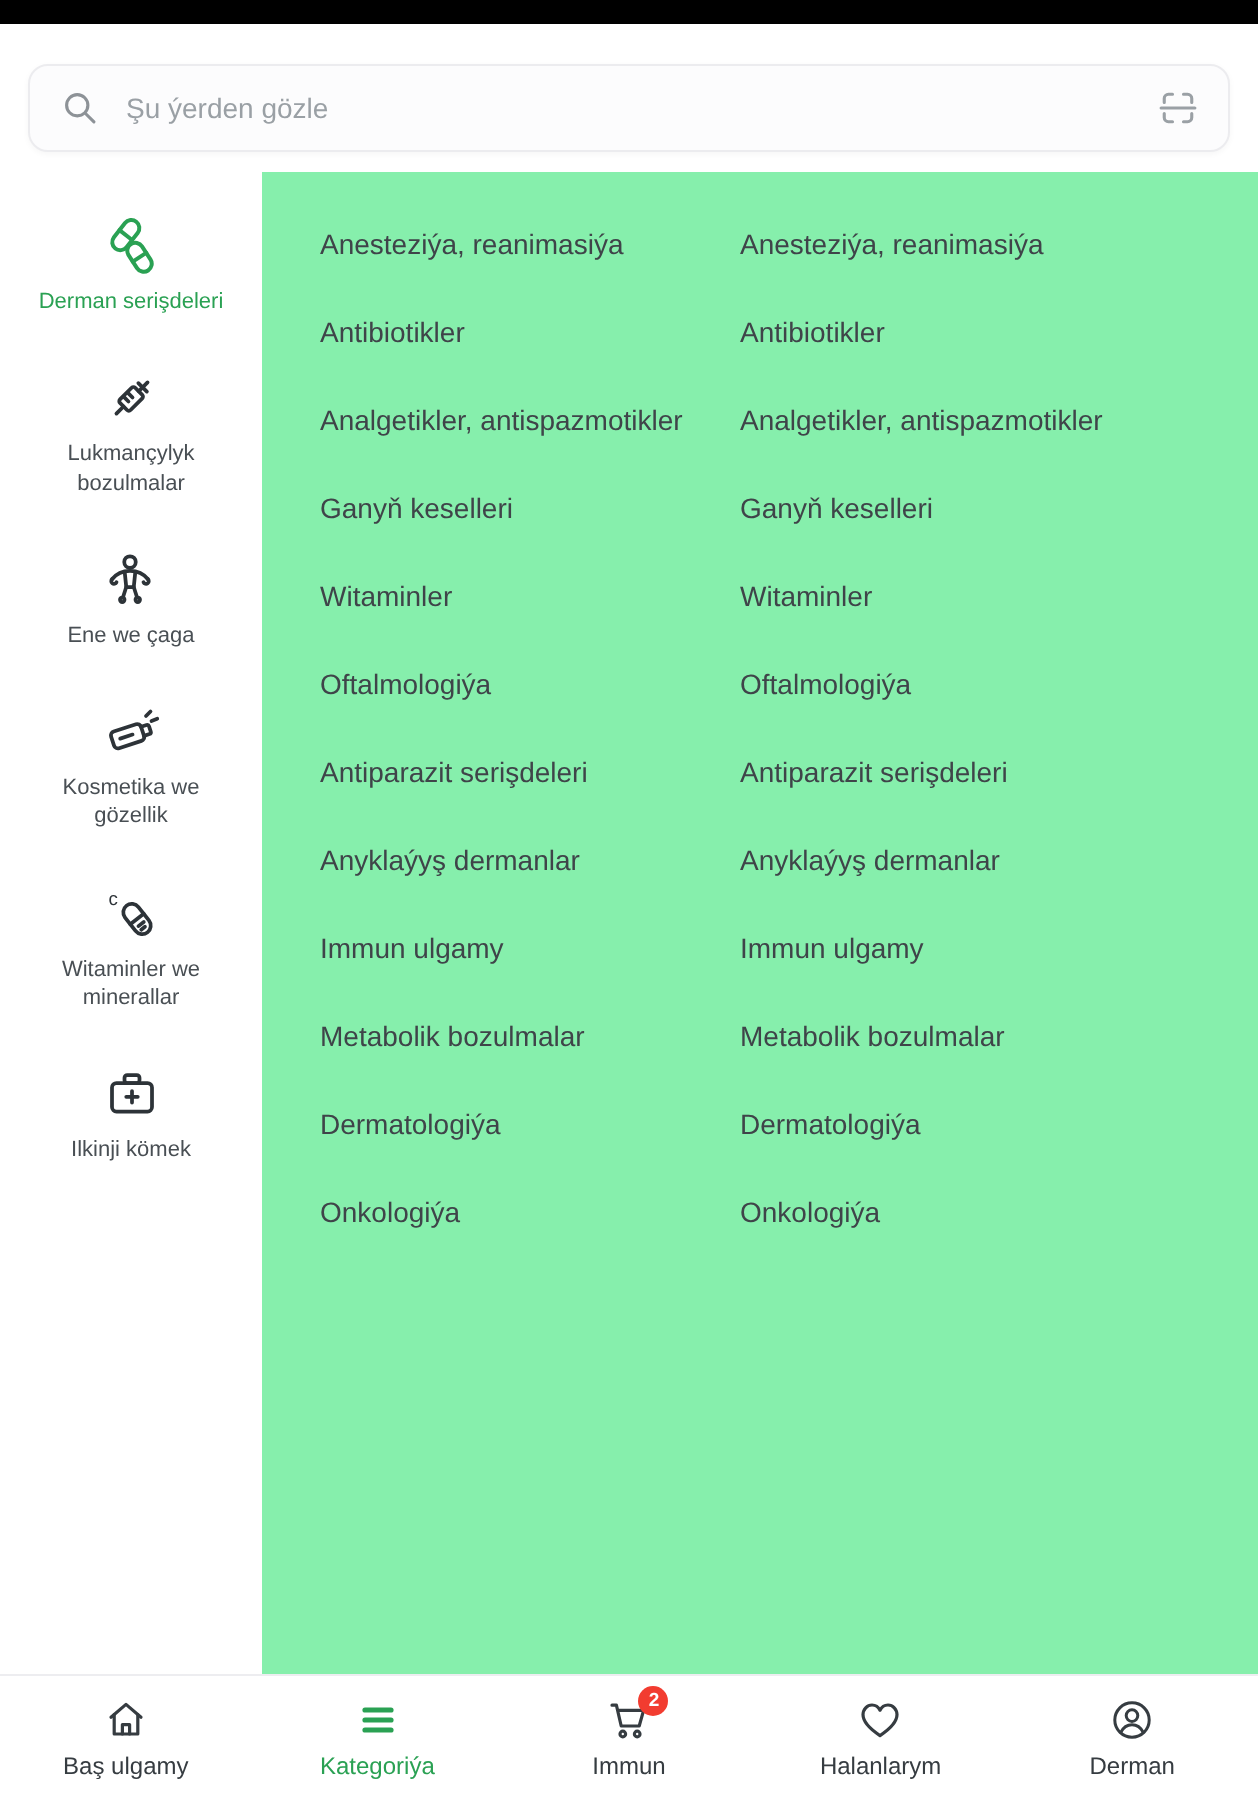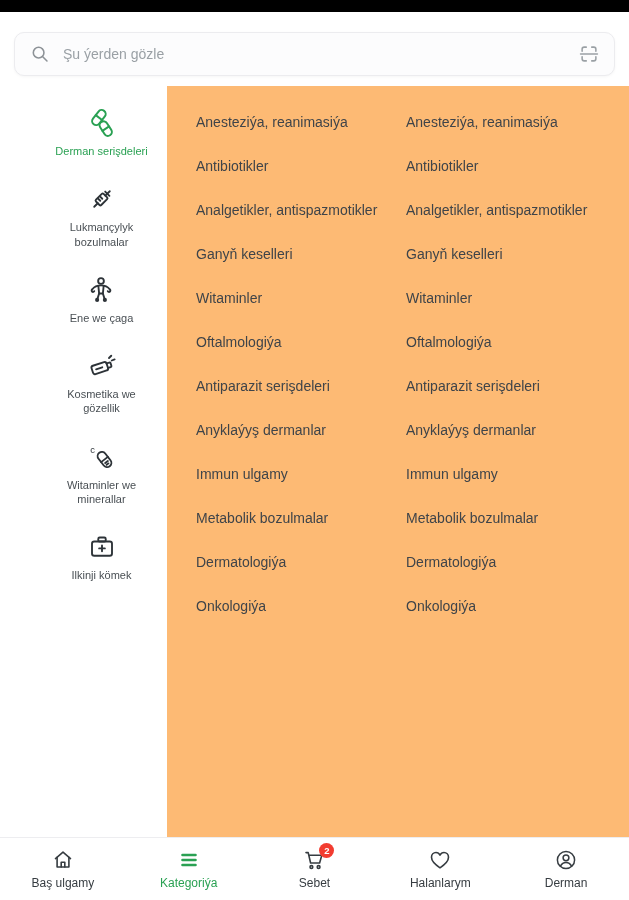--- a/index.html
+++ b/index.html
@@ -24,35 +24,35 @@
   .search-input{
     flex:1;border:0;outline:0;background:transparent;
     font-family:inherit;font-size:14px;color:#3c4348;padding:0;
   }
   .search-input::placeholder{color:#9aa0a5;}
 
   
   .body{flex:1;display:flex;margin-top:10px;min-height:0;}
   .sidebar{
     flex:none;width:131px;background:#fff;padding-top:22px;
-    display:flex;flex-direction:column;align-items:center;padding-left:36px;
+    display:flex;flex-direction:column;align-items:center;
   }
   .side-item{
     display:flex;flex-direction:column;align-items:center;
     margin-bottom:26px;cursor:pointer;color:#2d3338;text-align:center;
   }
   .side-item .s-ico,.side-item .s-ico svg{width:30px;height:30px;display:block;}
   .side-item .lbl{
     margin-top:6px;font-size:11px;line-height:1.3;max-width:96px;color:#494f54;
   }
   .side-item.active{color:var(--green);}
   .side-item.active .lbl{color:var(--green);}
 
   .content{
-    flex:1;background:#fdba74;padding:14px 0 0 29px;
+    flex:1;background:#86efac;padding:14px 0 0 29px;
     display:flex;align-items:flex-start;min-width:0;
   }
   .cat-col{display:flex;flex-direction:column;}
   .cat-col.first{width:210px;flex:none;}
   .cat-col.second{flex:1;}
   .cat-item{
     height:44px;display:flex;align-items:center;
     font-size:14px;color:#3f4449;white-space:nowrap;cursor:pointer;
   }
 
@@ -238,21 +238,21 @@
       </div>
       <div class="nav-item">
         <span class="icon-wrap">
           <svg viewBox="0 0 24 24" fill="none" stroke="currentColor" stroke-width="1.6" stroke-linecap="round" stroke-linejoin="round">
             <path d="M4 4.6h2.2L8.6 15h9l2.2-7.8H7"></path>
             <circle cx="9.4" cy="19" r="1.4"></circle>
             <circle cx="16.6" cy="19" r="1.4"></circle>
           </svg>
           <span class="badge">2</span>
         </span>
-        <span class="nlbl">Sebet</span>
+        <span class="nlbl">Immun</span>
       </div>
       <div class="nav-item">
         <span class="icon-wrap">
           <svg viewBox="0 0 24 24" fill="none" stroke="currentColor" stroke-width="1.6" stroke-linejoin="round">
             <path d="M12 19.8C9.1 17.9 3.5 13.9 3.5 9.3 3.5 6.6 5.6 4.5 8 4.5c1.7 0 3.2 1 4 2.6.8-1.6 2.3-2.6 4-2.6 2.4 0 4.5 2.1 4.5 4.8 0 4.6-5.6 8.6-8.5 10.5z"></path>
           </svg>
         </span>
         <span class="nlbl">Halanlarym</span>
       </div>
       <div class="nav-item">

